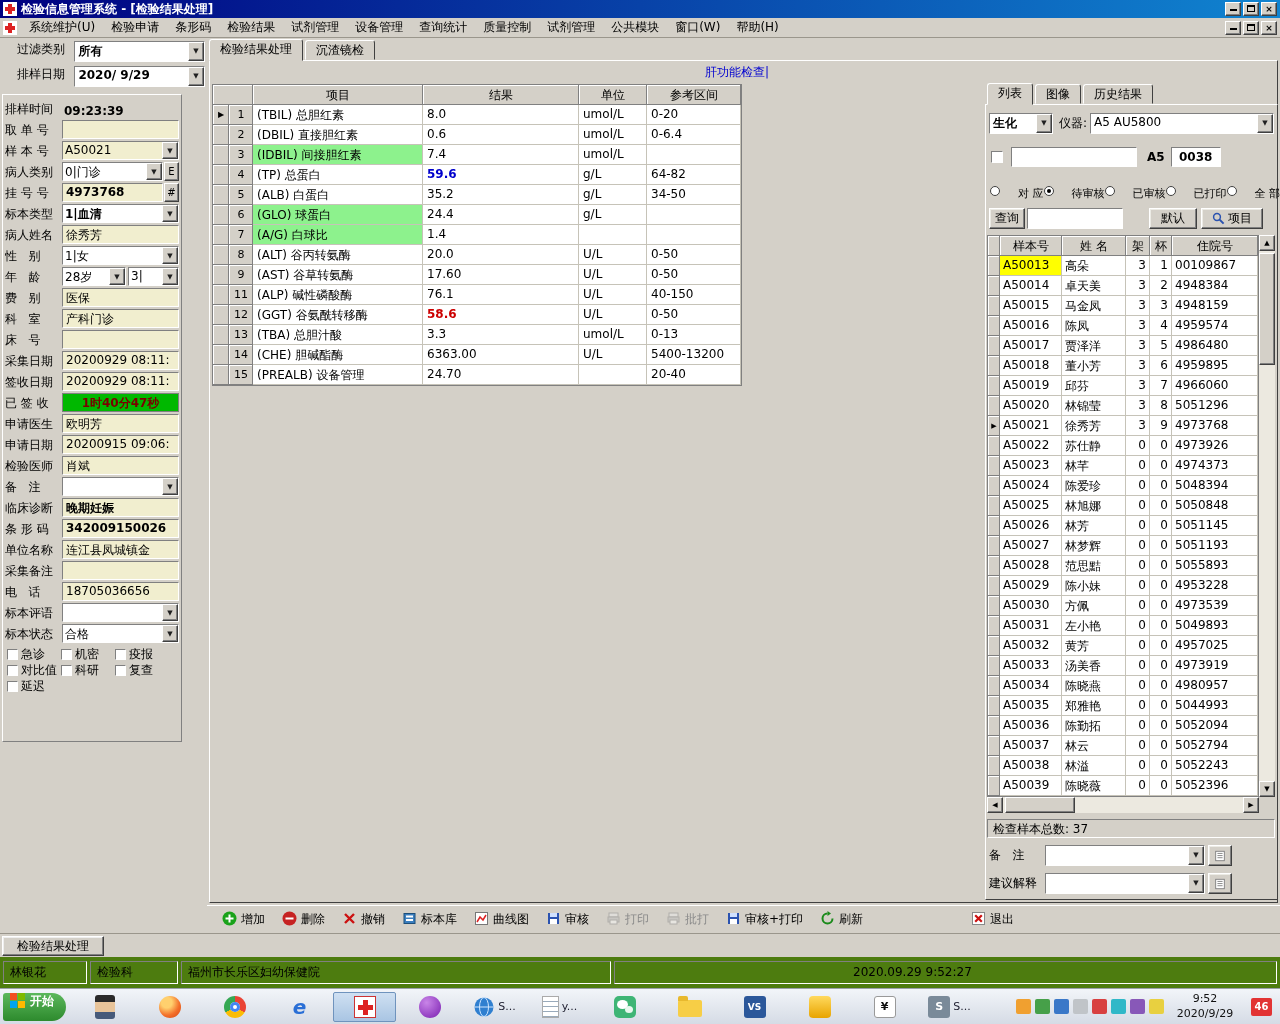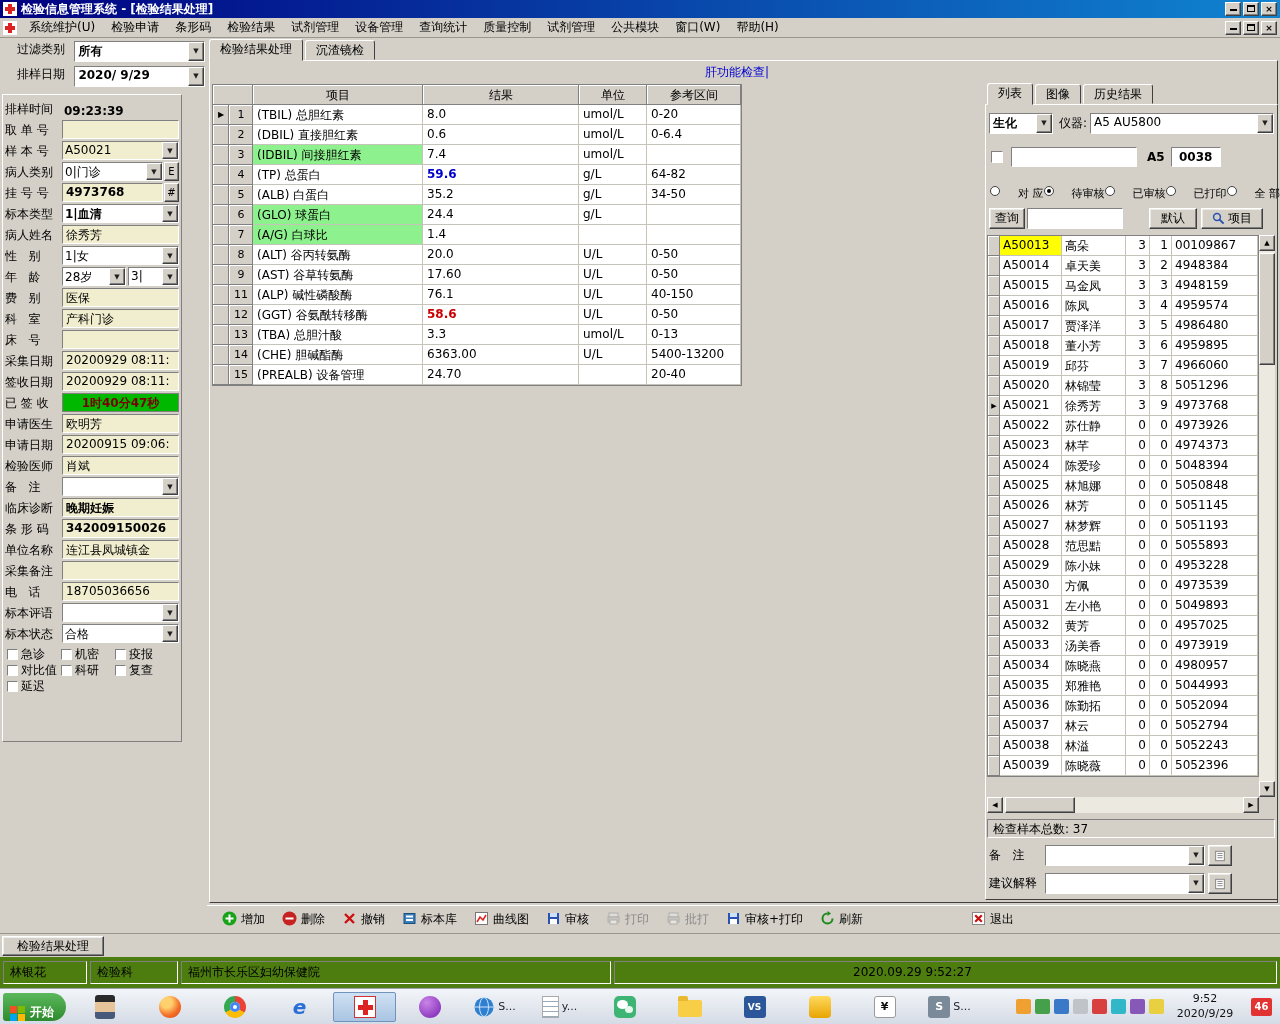--- a/index.html
+++ b/index.html
@@ -107,21 +107,21 @@
 .tb-spacer{width:84px}
 
 .wintab{position:absolute;left:0;top:933px;width:1280px;height:24px;background:#d4d0c8;border-top:1px solid #9a968c;display:flex;align-items:center;padding:2px}
 .wintab-btn{height:20px;line-height:18px;padding:0 14px;background:#d4d0c8;border:1px solid;border-color:#fff #404040 #404040 #fff;box-shadow:inset -1px -1px 0 #808080,inset 1px 1px 0 #eee;white-space:nowrap}
 .statusbar{position:absolute;left:0;top:957px;width:1280px;height:31px;background:#4d7c0f;display:flex;align-items:center;gap:3px;padding:2px 3px}
 .sb-seg{height:23px;line-height:21px;padding:0 6px;border:1px solid;border-color:#808080 #fff #fff #808080;white-space:nowrap;overflow:hidden}
 .sb-user{width:84px}.sb-dept{width:88px}.sb-hosp{width:430px}
 .sb-right{flex:1;padding-left:238px}
 
 .taskbar{position:absolute;left:0;top:988px;width:1280px;height:36px;background:linear-gradient(#f2f5f9,#d5dbe5);border-top:1px solid #9aa0ab;display:flex;align-items:center;padding:0 3px}
-.start-btn{height:28px;padding:0 12px 0 7px;background:linear-gradient(#5cb85c,#2d8a2d);color:#fff;font-weight:bold;border-radius:3px 14px 14px 3px;display:inline-flex;align-items:flex-end;gap:5px;margin-right:6px;white-space:nowrap}
+.start-btn{height:28px;padding:0 12px 0 7px;background:linear-gradient(#5cb85c,#2d8a2d);color:#fff;font-weight:bold;border-radius:3px 14px 14px 3px;display:inline-flex;align-items:flex-start;gap:5px;margin-right:6px;white-space:nowrap}
 .start-flag{display:inline-block;width:15px;height:15px;background:linear-gradient(#f25022 0 0) 0 0/7px 7px no-repeat,linear-gradient(#7fba00 0 0) 8px 0/7px 7px no-repeat,linear-gradient(#00a4ef 0 0) 0 8px/7px 7px no-repeat,linear-gradient(#ffb900 0 0) 8px 8px/7px 7px no-repeat}
 .task-btn{flex:0 0 63px;height:30px;display:inline-flex;align-items:center;justify-content:center;gap:3px;border-radius:2px;margin:0 1px;font-size:11px;color:#223}
 .task-btn.active{background:linear-gradient(#cfe0f2,#a9c5e3);border:1px solid #6f93bd}
 .ti{display:inline-flex;align-items:center;justify-content:center}
 .ti-ball{width:22px;height:22px;border-radius:50%;display:inline-block}
 .ti-ff{background:radial-gradient(circle at 35% 30%,#ffd06e 0 25%,#f3702a 60%,#d6420f)}
 .ti-purple{background:radial-gradient(circle at 35% 30%,#c985e8,#7a1fb0)}
 .ti-chrome{background:conic-gradient(#ea4335 0 120deg,#fbbc05 120deg 240deg,#34a853 240deg 360deg);position:relative}
 .ti-chrome::after{content:"";position:absolute;left:6px;top:6px;width:10px;height:10px;border-radius:50%;background:#fff;box-shadow:inset 0 0 0 3px #4285f4}
 .ti-ie{font-size:20px;font-weight:bold;color:#2a6fd6;font-style:italic;line-height:22px}
@@ -591,20 +591,28 @@
     <span class="btn items-btn">
       <svg width="13" height="13" viewBox="0 0 13 13">
           <circle cx="5" cy="5" r="3.4" fill="none" stroke="#2a52b0" stroke-width="1.5"></circle>
           <line x1="7.6" y1="7.6" x2="11.6" y2="11.6" stroke="#2a52b0" stroke-width="2"></line>
         </svg>
       <span>项目</span>
     </span>
   </div>
 
   <div class="stable">
+    <div class="st-header">
+        <span class="st-h" style="width: 12px;"></span>
+        <span class="st-h" style="width: 62px;">样本号</span>
+        <span class="st-h" style="width: 64px;">姓 名</span>
+        <span class="st-h" style="width: 24px;">架</span>
+        <span class="st-h" style="width: 22px;">杯</span>
+        <span class="st-h" style="width: 86px;">住院号</span>
+      </div>
     <div>
         <div class="st-row">
           <span class="st-g"></span>
           <span class="st-c s-no hl">A50013</span>
           <span class="st-c s-nm">高朵</span>
           <span class="st-c s-rk">3</span>
           <span class="st-c s-cp">1</span>
           <span class="st-c s-hs">00109867</span>
         </div>
         <div class="st-row">

